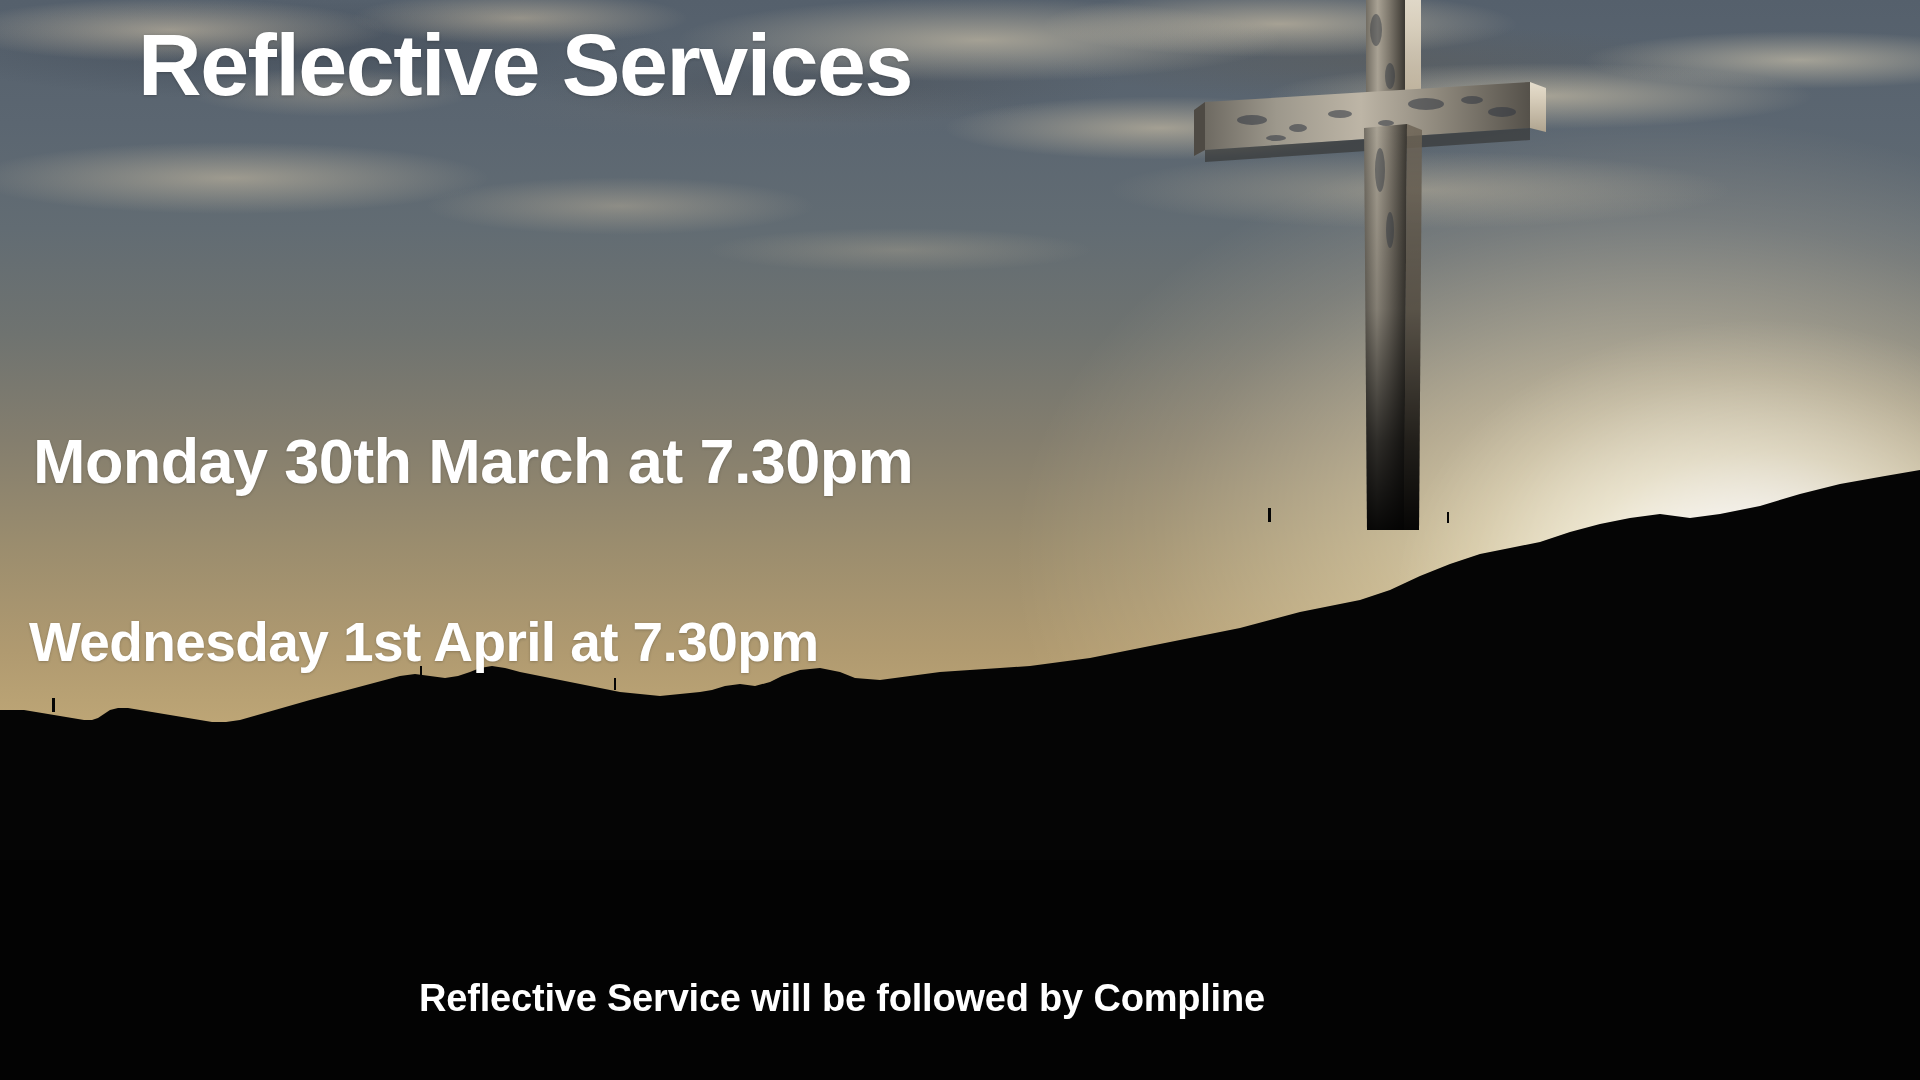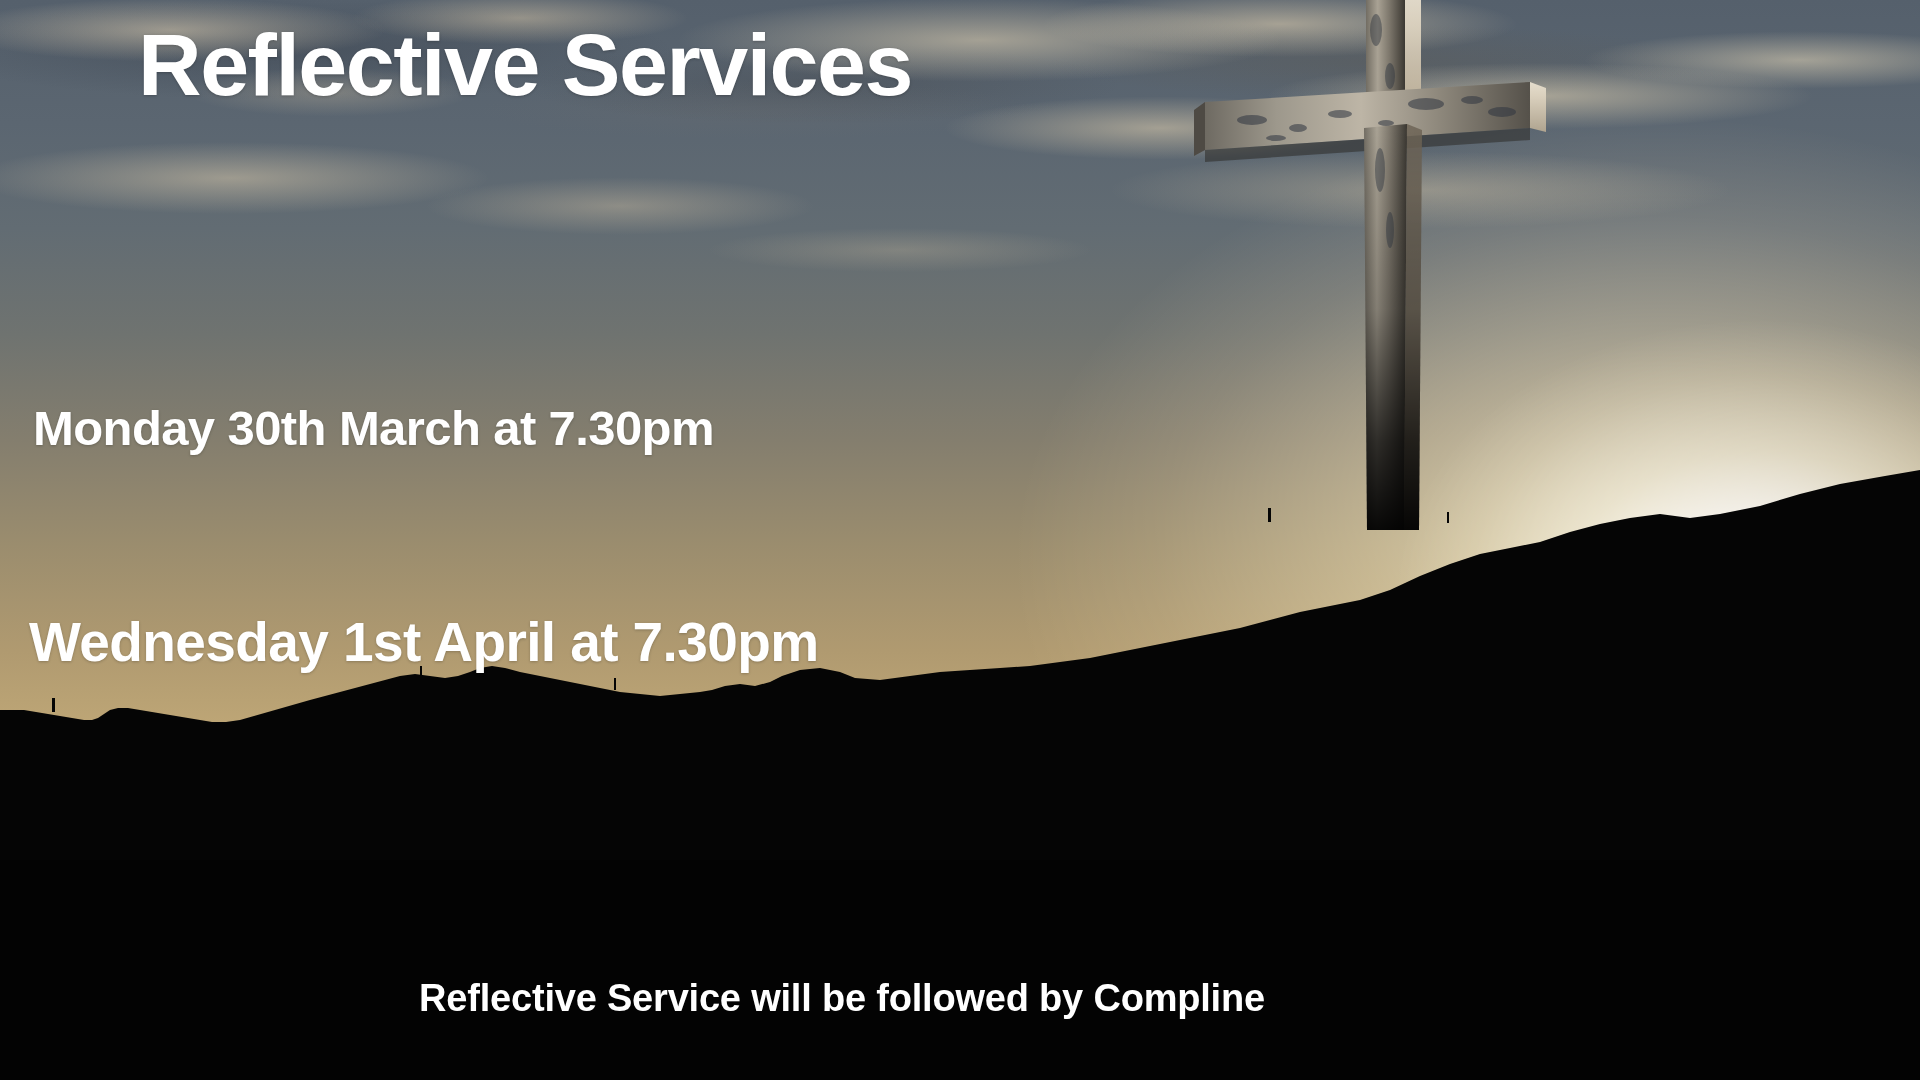--- a/index.html
+++ b/index.html
@@ -146,22 +146,22 @@
     text-align: center;
     font-size: 88px;
     line-height: 1.07;
     letter-spacing: -1.5px;
     white-space: normal;
   }
   .title .line { display: block; }
 
   .date-line-1 {
     left: 33px;
-    top: 400px;
-    font-size: 49px;
+    top: 425px;
+    font-size: 63px;
     letter-spacing: -0.6px;
   }
 
   .date-line-2 {
     left: 29px;
     top: 610px;
     font-size: 55px;
     letter-spacing: -0.6px;
   }
 

